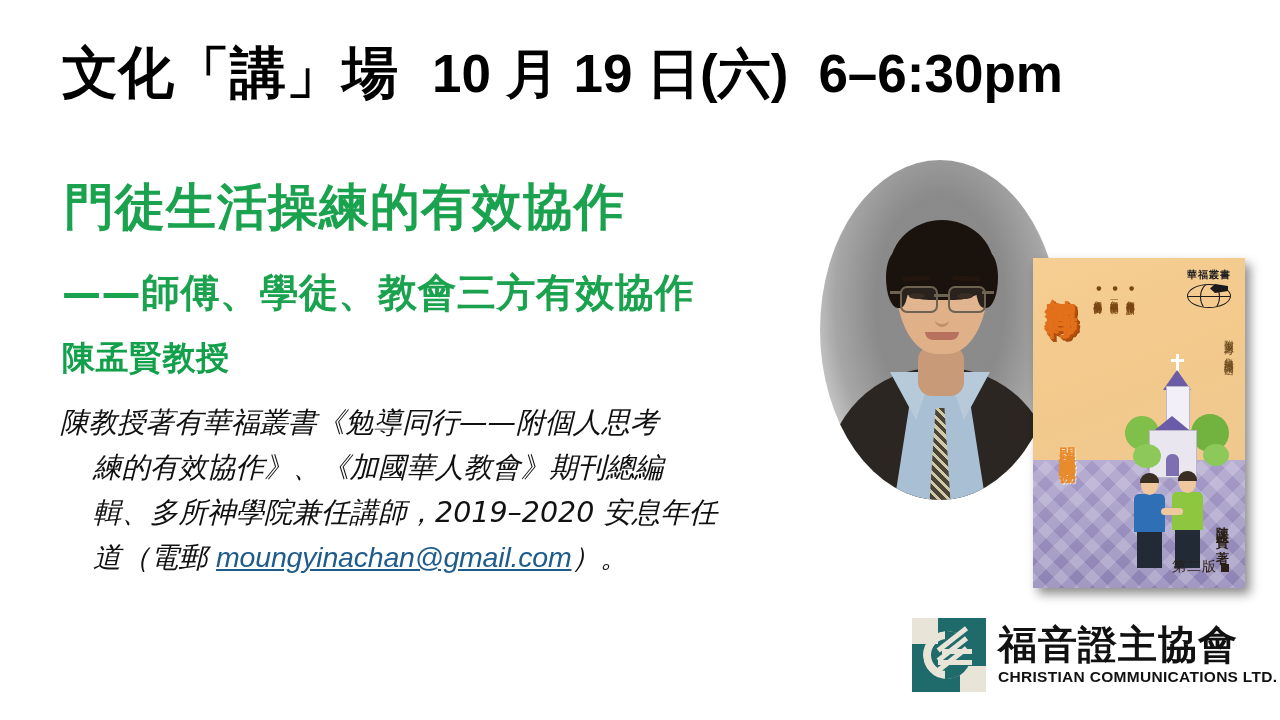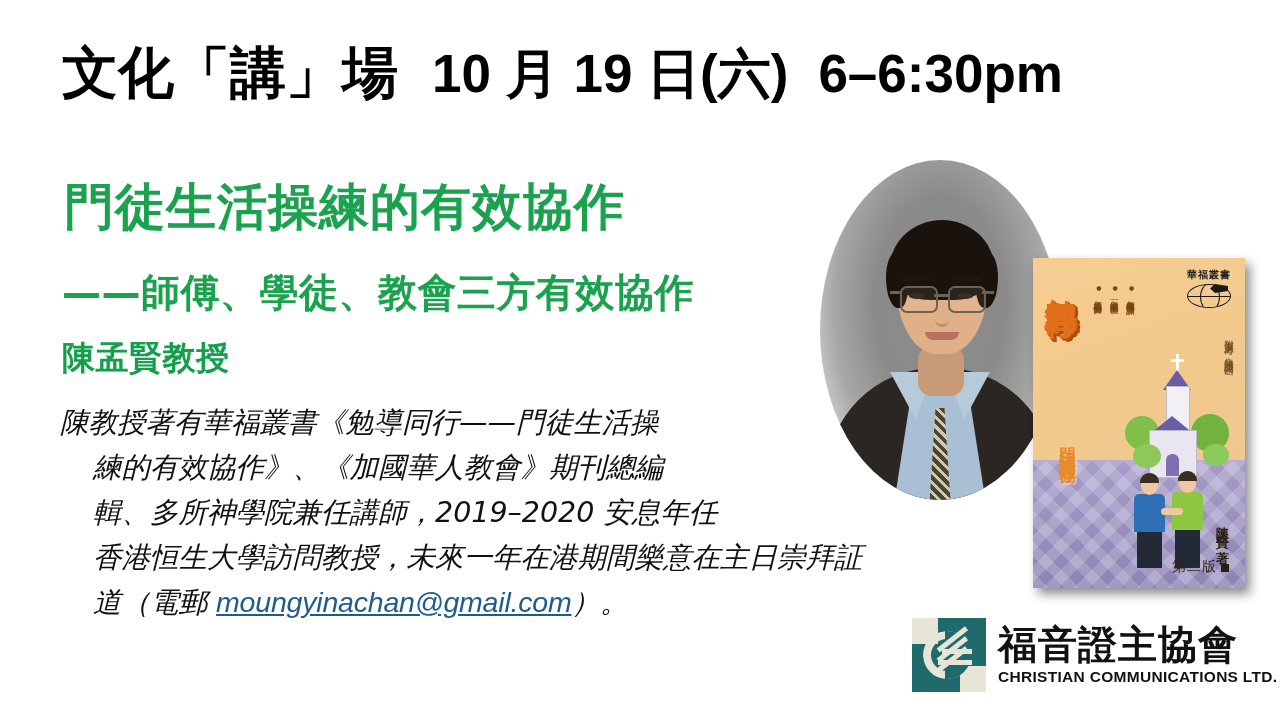--- a/index.html
+++ b/index.html
@@ -448,24 +448,23 @@
     <span class="seg-date">10 月 19 日(六)</span>
     <span class="gap-mid"></span>
     <span class="seg-time">6–6:30pm</span>
   </div>
 
   <div id="green-title">門徒生活操練的有效協作</div>
   <div id="speaker-name">陳孟賢教授</div>
   <div id="green-subtitle">——師傅、學徒、教會三方有效協作</div>
 
   <div id="bio">
-    <span class="line">陳教授著有華福叢書《勉導同行——門徒生活操</span>
+    <span class="line">陳教授著有華福叢書《勉導同行——附個人思考</span>
     <span class="line indent">練的有效協作》、《加國華人教會》期刊總編</span>
     <span class="line indent">輯、多所神學院兼任講師，2019–2020 安息年任</span>
-    <span class="line indent">香港恒生大學訪問教授，未來一年在港期間樂意在主日崇拜証</span>
     <span class="line indent"><span>道（電郵 </span><span class="email">moungyinachan@gmail.com</span><span>）。</span></span>
   </div>
 
   <div id="portrait">
     <div class="photo-oval"></div>
     <div class="photo-inner">
       <div class="ph-suit"></div>
       <div class="ph-shirt"></div>
       <div class="ph-collarL"></div>
       <div class="ph-collarR"></div>

